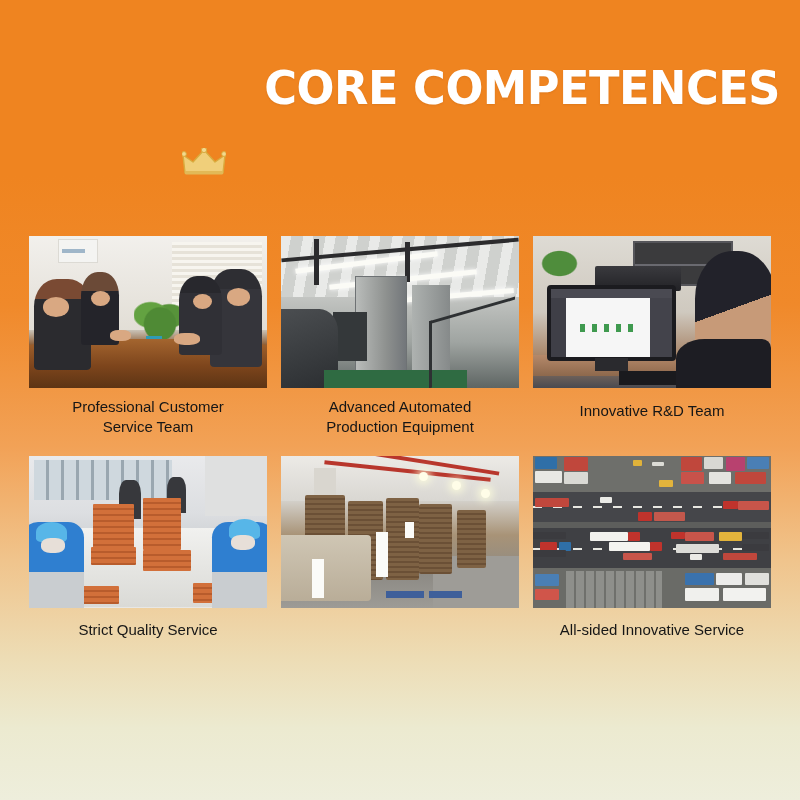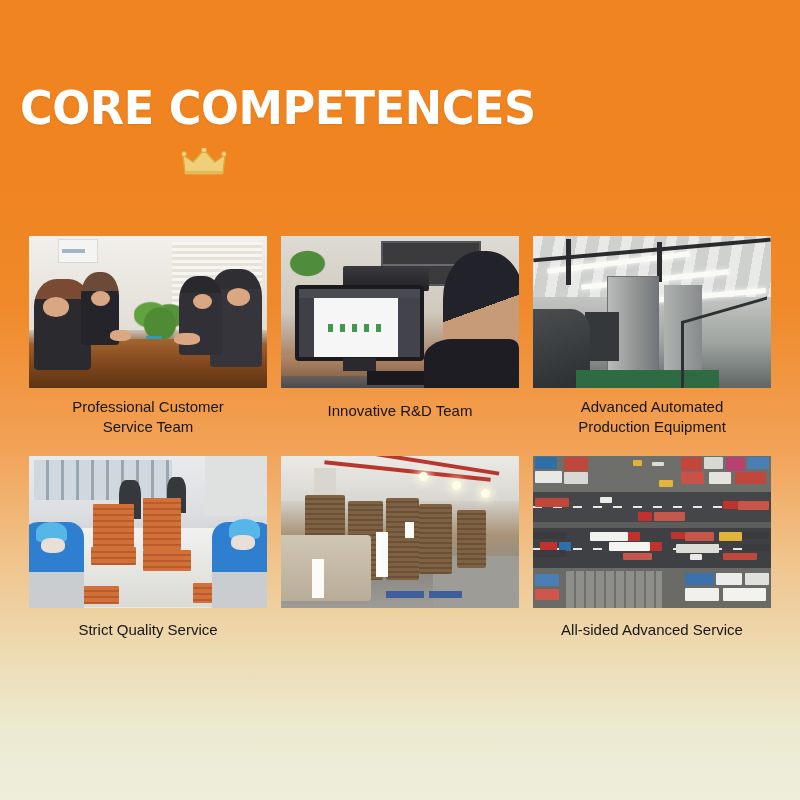--- a/index.html
+++ b/index.html
@@ -7,21 +7,21 @@
   body {
     font-family:"Liberation Sans", sans-serif;
     background:linear-gradient(180deg,
        #ef8420 0%, #ef8420 22%, #f0892a 38%,
        #f2a257 56%, #f0c48c 70%, #eddcb4 82%,
        #ecead0 91%, #eeeedc 100%);
     overflow:hidden;
   }
 
   
-  .title-block { position:relative; text-align:left; padding-top:84px; }
+  .title-block { position:relative; text-align:right; padding-top:64px; }
   .crown {
     position:absolute; left:50%; margin-left:-218px; top:148px;
     width:44px; height:30px;
   }
   .title {
     font-family:"DejaVu Sans", sans-serif;
     font-weight:bold; font-size:47px; line-height:1;
     color:#ffffff; letter-spacing:-0.5px;
     transform:scaleX(0.95); transform-origin:center;
     text-shadow:0 1px 2px rgba(150,70,0,.18);
@@ -211,62 +211,62 @@
       <div class="skin" style="left:34%;top:62%;width:9%;height:7%;border-radius:40%;"></div>
       <div class="skin" style="right:28%;top:64%;width:11%;height:8%;border-radius:40%;"></div>
     </div>
     <div class="cap">
       <span>Professional Customer
 Service Team</span>
     </div>
   </div>
 
   <div class="cell">
+    <div class="photo p3">
+      <div class="ceil"></div>
+      <div class="tube" style="left:6%;top:16%;width:60%;transform:rotate(-7deg);"></div>
+      <div class="tube" style="left:20%;top:27%;width:62%;transform:rotate(-6deg);"></div>
+      <div class="tube" style="left:40%;top:38%;width:58%;transform:rotate(-5deg);"></div>
+      <div class="beam" style="left:0;top:8%;width:100%;height:4px;transform:rotate(-5deg);"></div>
+      <div class="beam" style="left:14%;top:2%;width:5px;height:30%;"></div>
+      <div class="beam" style="left:52%;top:4%;width:5px;height:26%;"></div>
+      <div class="mach1"></div>
+        <div class="mach2"></div>
+      <div class="dark"></div>
+        <div class="mach3"></div>
+      <div class="floor"></div>
+        <div class="rail"></div>
+    </div>
+    <div class="cap">
+      <span>Advanced Automated
+Production Equipment</span>
+    </div>
+  </div>
+
+  <div class="cell">
     <div class="photo p2">
       <div class="shelf"></div>
         <div class="plant"></div>
         <div class="printer"></div>
       <div class="desk"></div>
       <div class="mon">
         <div class="scr">
           <div class="scrtop"></div>
             <div class="scrleft"></div>
             <div class="scrright"></div>
           <div class="icons"></div>
         </div>
       </div>
       <div class="stand"></div>
       <div class="kb"></div>
       <div class="head"></div>
         <div class="body"></div>
     </div>
     <div class="cap">
       <span>Innovative R&amp;D Team</span>
-    </div>
-  </div>
-
-  <div class="cell">
-    <div class="photo p3">
-      <div class="ceil"></div>
-      <div class="tube" style="left:6%;top:16%;width:60%;transform:rotate(-7deg);"></div>
-      <div class="tube" style="left:20%;top:27%;width:62%;transform:rotate(-6deg);"></div>
-      <div class="tube" style="left:40%;top:38%;width:58%;transform:rotate(-5deg);"></div>
-      <div class="beam" style="left:0;top:8%;width:100%;height:4px;transform:rotate(-5deg);"></div>
-      <div class="beam" style="left:14%;top:2%;width:5px;height:30%;"></div>
-      <div class="beam" style="left:52%;top:4%;width:5px;height:26%;"></div>
-      <div class="mach1"></div>
-        <div class="mach2"></div>
-      <div class="dark"></div>
-        <div class="mach3"></div>
-      <div class="floor"></div>
-        <div class="rail"></div>
-    </div>
-    <div class="cap">
-      <span>Advanced Automated
-Production Equipment</span>
     </div>
   </div>
 
   <div class="cell row2">
     <div class="photo p4">
       <div class="bgwin"></div>
         <div class="bwall"></div>
       <div class="bgp" style="left:38%;top:16%;width:9%;height:26%;"></div>
       <div class="bgp" style="left:58%;top:14%;width:8%;height:24%;"></div>
       <div class="tbl"></div>
@@ -364,17 +364,17 @@
       <div class="bldg"></div>
       <div class="ct" style="left:1%;top:78%;width:10%;height:8%;background:#4a7fb5;"></div>
       <div class="ct" style="left:1%;top:88%;width:10%;height:7%;background:#d0554a;"></div>
       <div class="ct" style="left:64%;top:77%;width:12%;height:8%;background:#3a72ad;"></div>
       <div class="ct" style="left:77%;top:77%;width:11%;height:8%;background:#ececea;"></div>
       <div class="ct" style="left:89%;top:77%;width:10%;height:8%;background:#e0e0dc;"></div>
       <div class="ct" style="left:64%;top:87%;width:14%;height:9%;background:#f0f0ed;"></div>
       <div class="ct" style="left:80%;top:87%;width:18%;height:9%;background:#f2f2ef;"></div>
     </div>
     <div class="cap">
-      <span>All-sided Advanced Service</span>
+      <span>All-sided Innovative Service</span>
     </div>
   </div>
 
 </div>
 
 </body></html>

